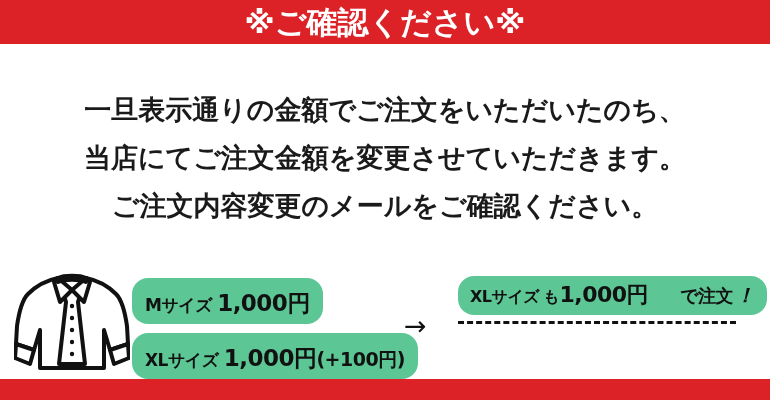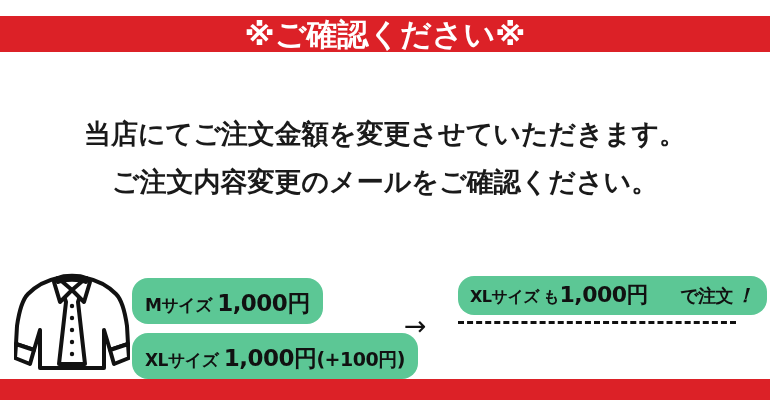--- a/index.html
+++ b/index.html
@@ -20,26 +20,25 @@
     background: #ffffff;
     box-sizing: border-box;
   }
 
   
   .header-bar {
     position: absolute;
     left: 0;
     top: 0;
     width: 770px;
-    height: 36px;
+    height: 44px;
     background: #dc2127;
     display: flex;
     align-items: center;
     justify-content: center;
-    margin-top: 16px;
   }
   .header-title {
     color: #ffffff;
     font-size: 31px;
     font-weight: bold;
     letter-spacing: 0px;
     line-height: 1;
     white-space: nowrap;
   }
 
@@ -209,20 +208,21 @@
 </head>
 <body>
 
 <div class="banner">
 
   <div class="header-bar">
     <div class="header-title">※ご確認ください※</div>
   </div>
 
   <div class="body-lines">
+    <div class="body-line">一旦表示通りの金額でご注文をいただいたのち、</div>
     <div class="body-line">当店にてご注文金額を変更させていただきます。</div>
     <div class="body-line">ご注文内容変更のメールをご確認ください。</div>
   </div>
 
   <div class="compare">
 
     <div class="shirt-icon">
       <svg viewBox="0 0 116 108" width="116" height="108" aria-hidden="true">
         <g fill="#ffffff" stroke="#111111" stroke-width="4" stroke-linejoin="round" stroke-linecap="round">
 

